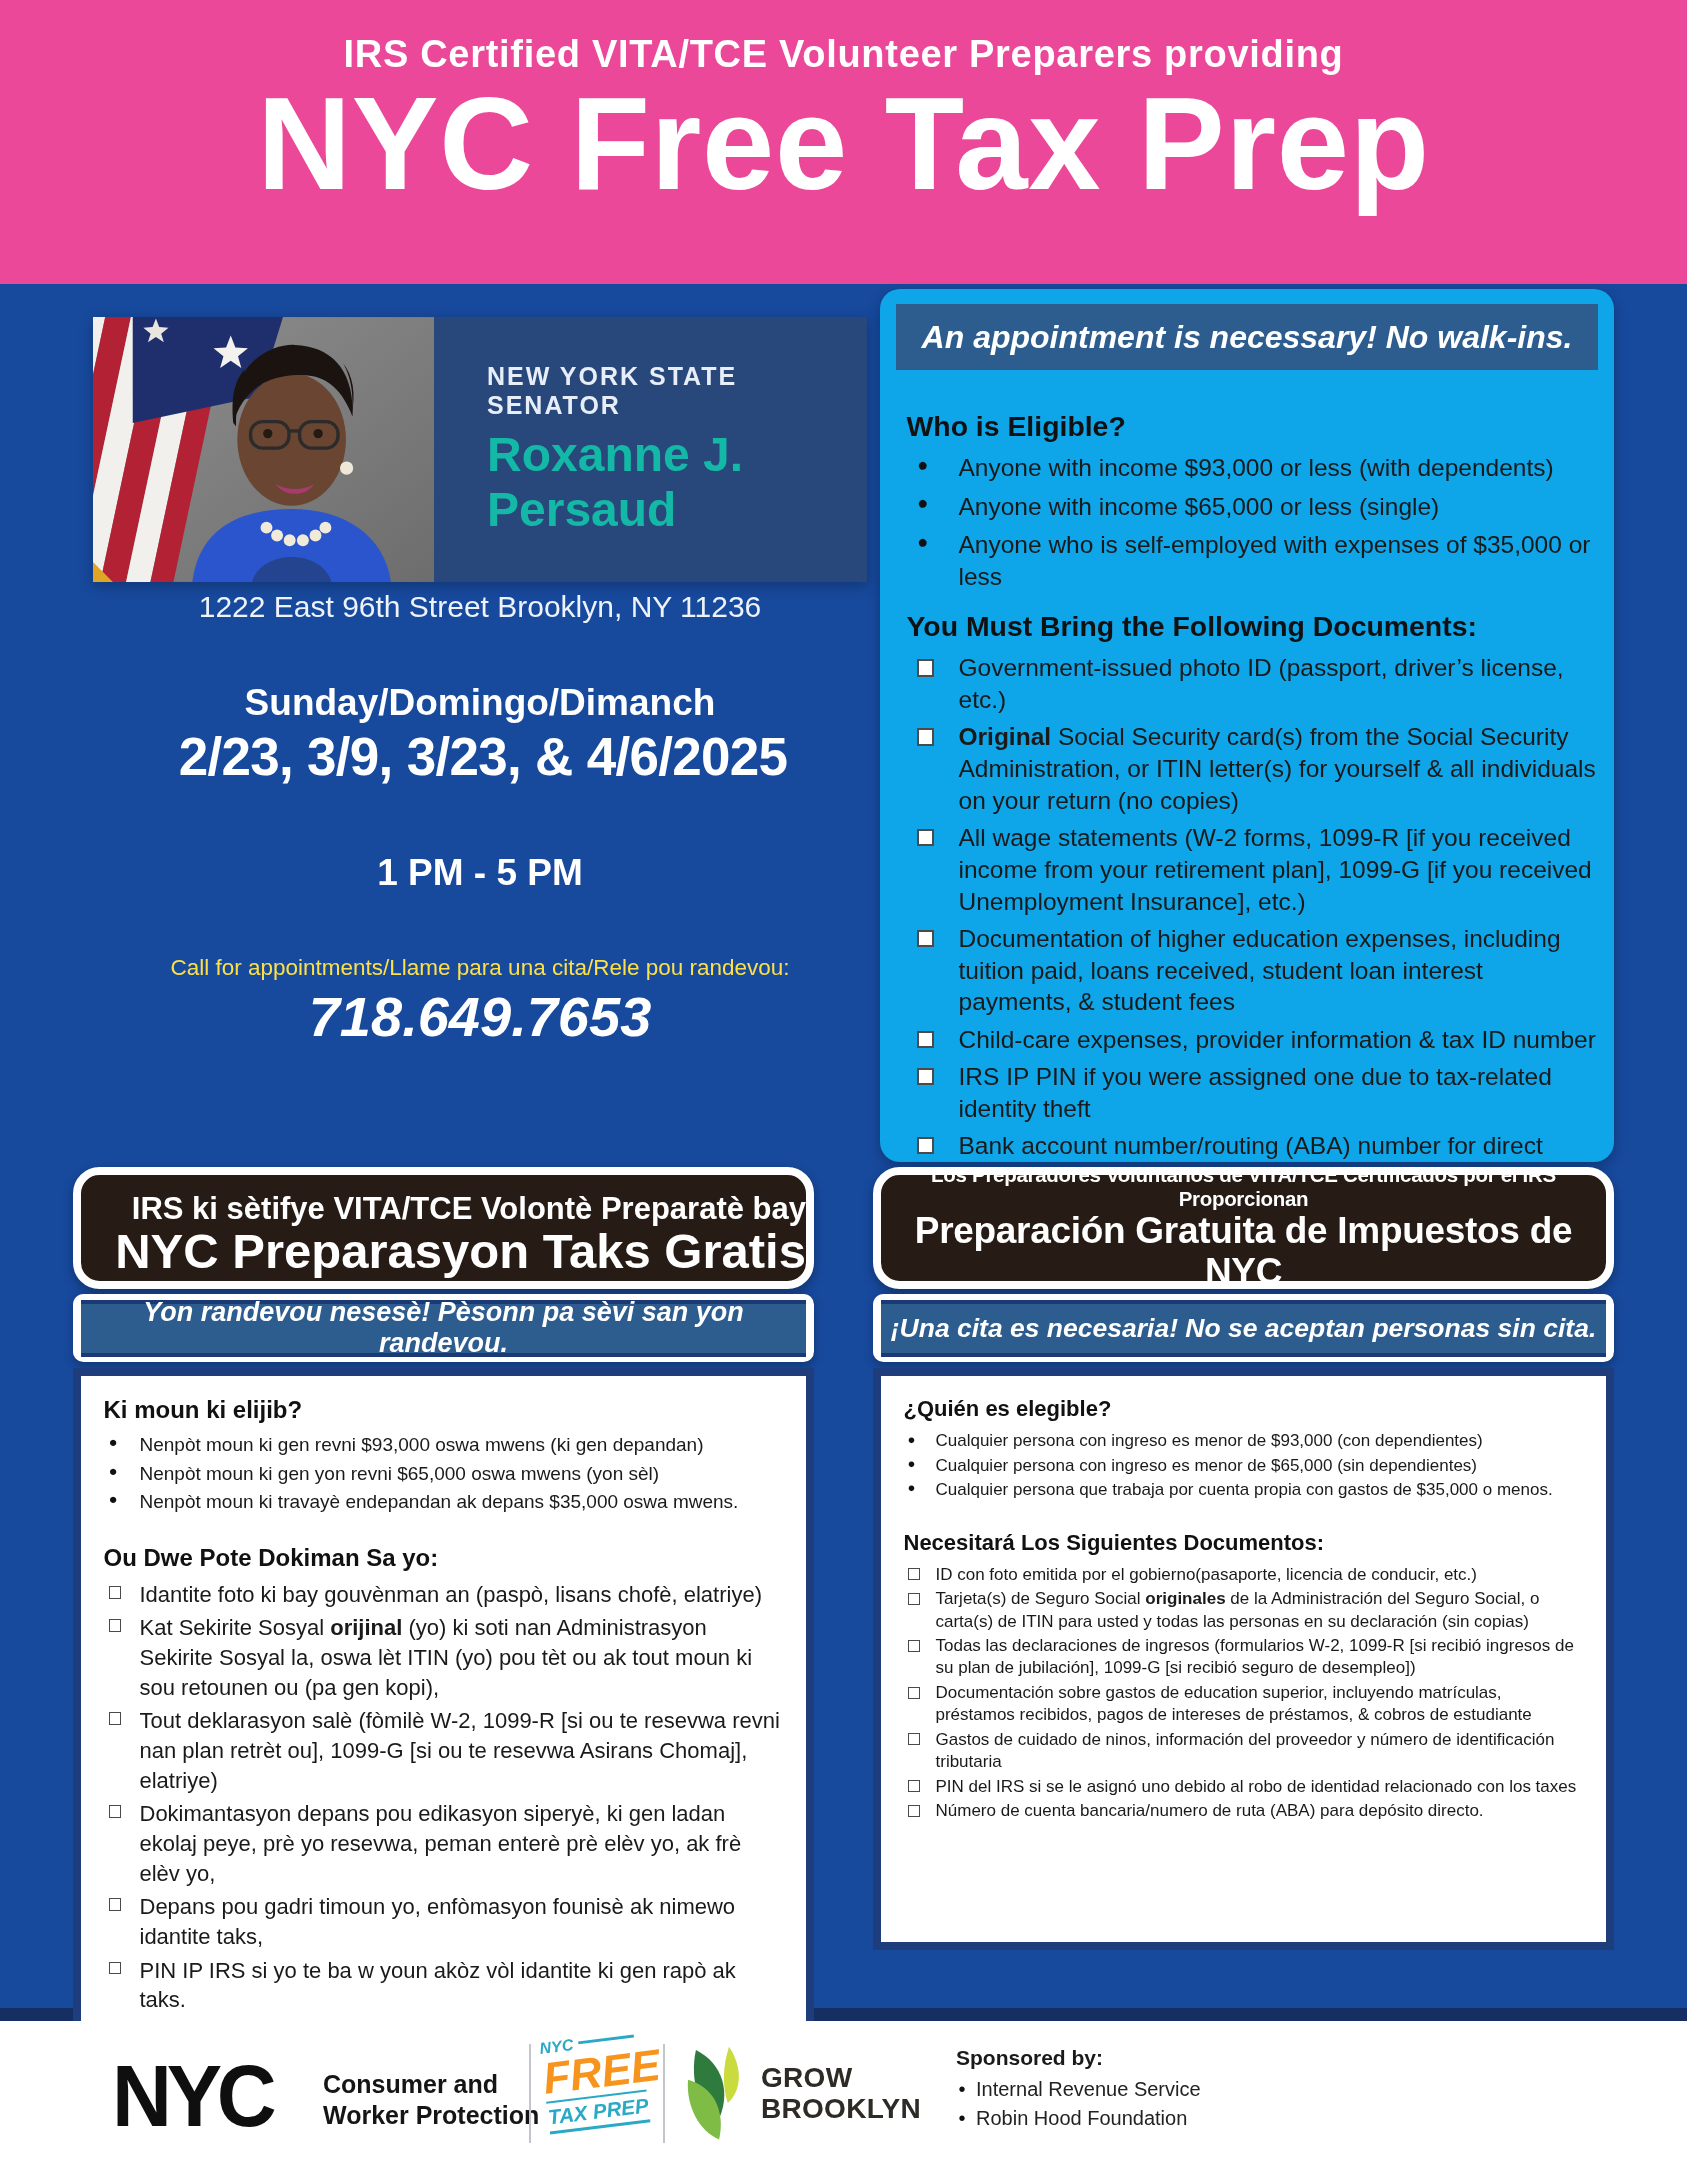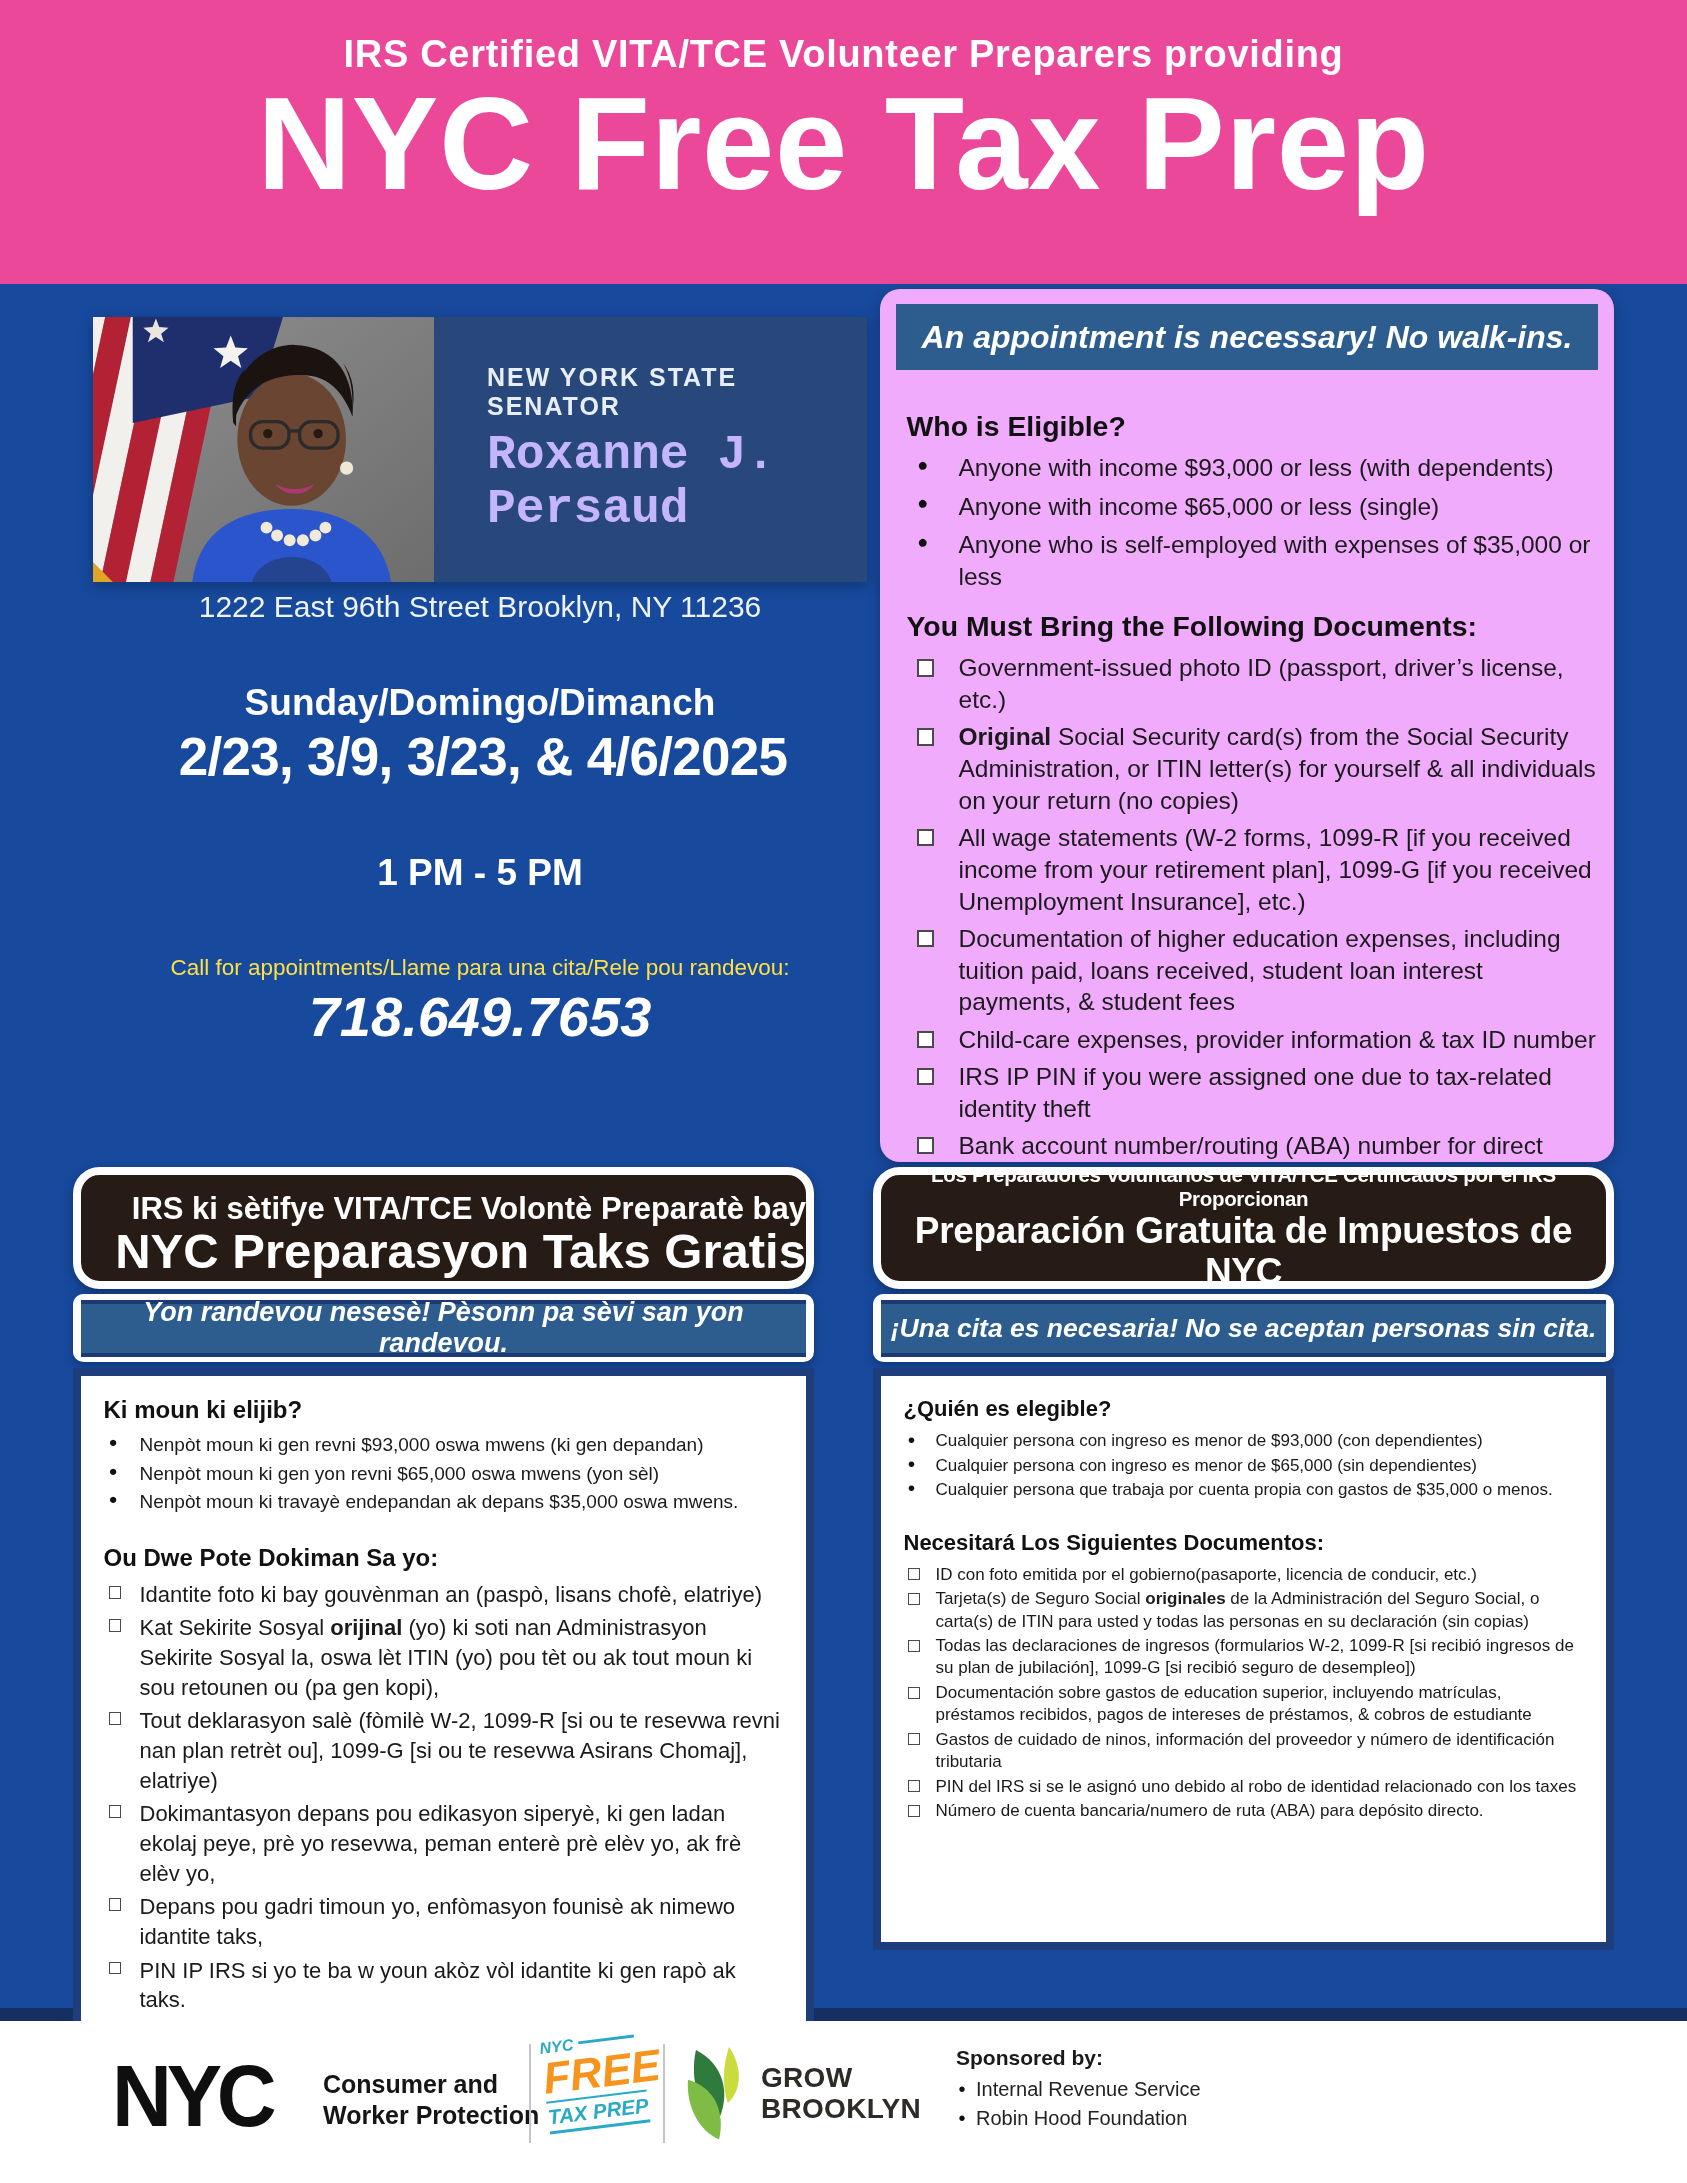--- a/index.html
+++ b/index.html
@@ -22,33 +22,33 @@
     position:absolute; left:0; top:284px; width:1687px; height:1737px;
     background:#17499d; border-bottom:13.2px solid #152f63; color:#fff;
   }
 
   
   .senator-card { position:absolute; left:93px; top:33px; width:774px; height:265px; display:flex; box-shadow:0 4px 13.2px rgba(0,0,0,.25); }
   .photo { width:341px; height:265px; flex:0 0 auto; }
   .photo svg { display:block; width:341px; height:265px; }
   .name-panel { flex:1; background:#28487c; display:flex; flex-direction:column; justify-content:center; padding-left:53px; }
   .senator-label { font-size:25px; font-weight:700; letter-spacing:2px; color:#e8eef7; }
-  .senator-name { margin-top:6.6px; font-family:Liberation Mono, monospace; font-size:48px; font-weight:600; color:#c4b5fd; }
+  .senator-name { margin-top:6.6px; font-family:Liberation Sans, sans-serif; font-size:48px; font-weight:600; color:#14b8a6; }
 
   .addr  { position:absolute; left:93px; top:306px; width:774px; text-align:center; font-size:30px; color:#eef2fa; }
   .day   { position:absolute; left:93px; top:398px; width:774px; text-align:center; font-size:37px; font-weight:700; }
   .dates { position:absolute; left:96px; top:442px; width:774px; text-align:center; font-size:53px; font-weight:800; letter-spacing:-0.7px; }
   .time  { position:absolute; left:93px; top:568px; width:774px; text-align:center; font-size:37px; font-weight:700; }
   .call  { position:absolute; left:93px; top:671px; width:774px; text-align:center; font-size:22.5px; color:#fde047; }
   .phone { position:absolute; left:93px; top:700px; width:774px; text-align:center; font-size:56px; font-weight:800; font-style:italic; }
 
   
   .en-panel {
     position:absolute; left:880px; top:5.3px; width:734px; height:873px;
-    background:#f0abfc; border-radius:20px; color:#1a1a1a; overflow:hidden;
+    background:#0ea5e9; border-radius:20px; color:#1a1a1a; overflow:hidden;
     box-shadow:0 4px 13.2px rgba(0,0,0,.25);
   }
   .appt-bar {
     margin:14.6px 16px 0 16px; height:66px; background:#2d5c8e; color:#fff;
     font-size:32px; font-weight:700; font-style:italic; text-align:center; line-height:66px;
   }
   .panel-body { padding:20px 17px 0 26.5px; }
   .panel-body h3 { margin:17px 0 9.3px 0; font-size:28.4px; font-weight:800; color:#111; }
   .panel-body h3.first { margin-top:20px; }
 

